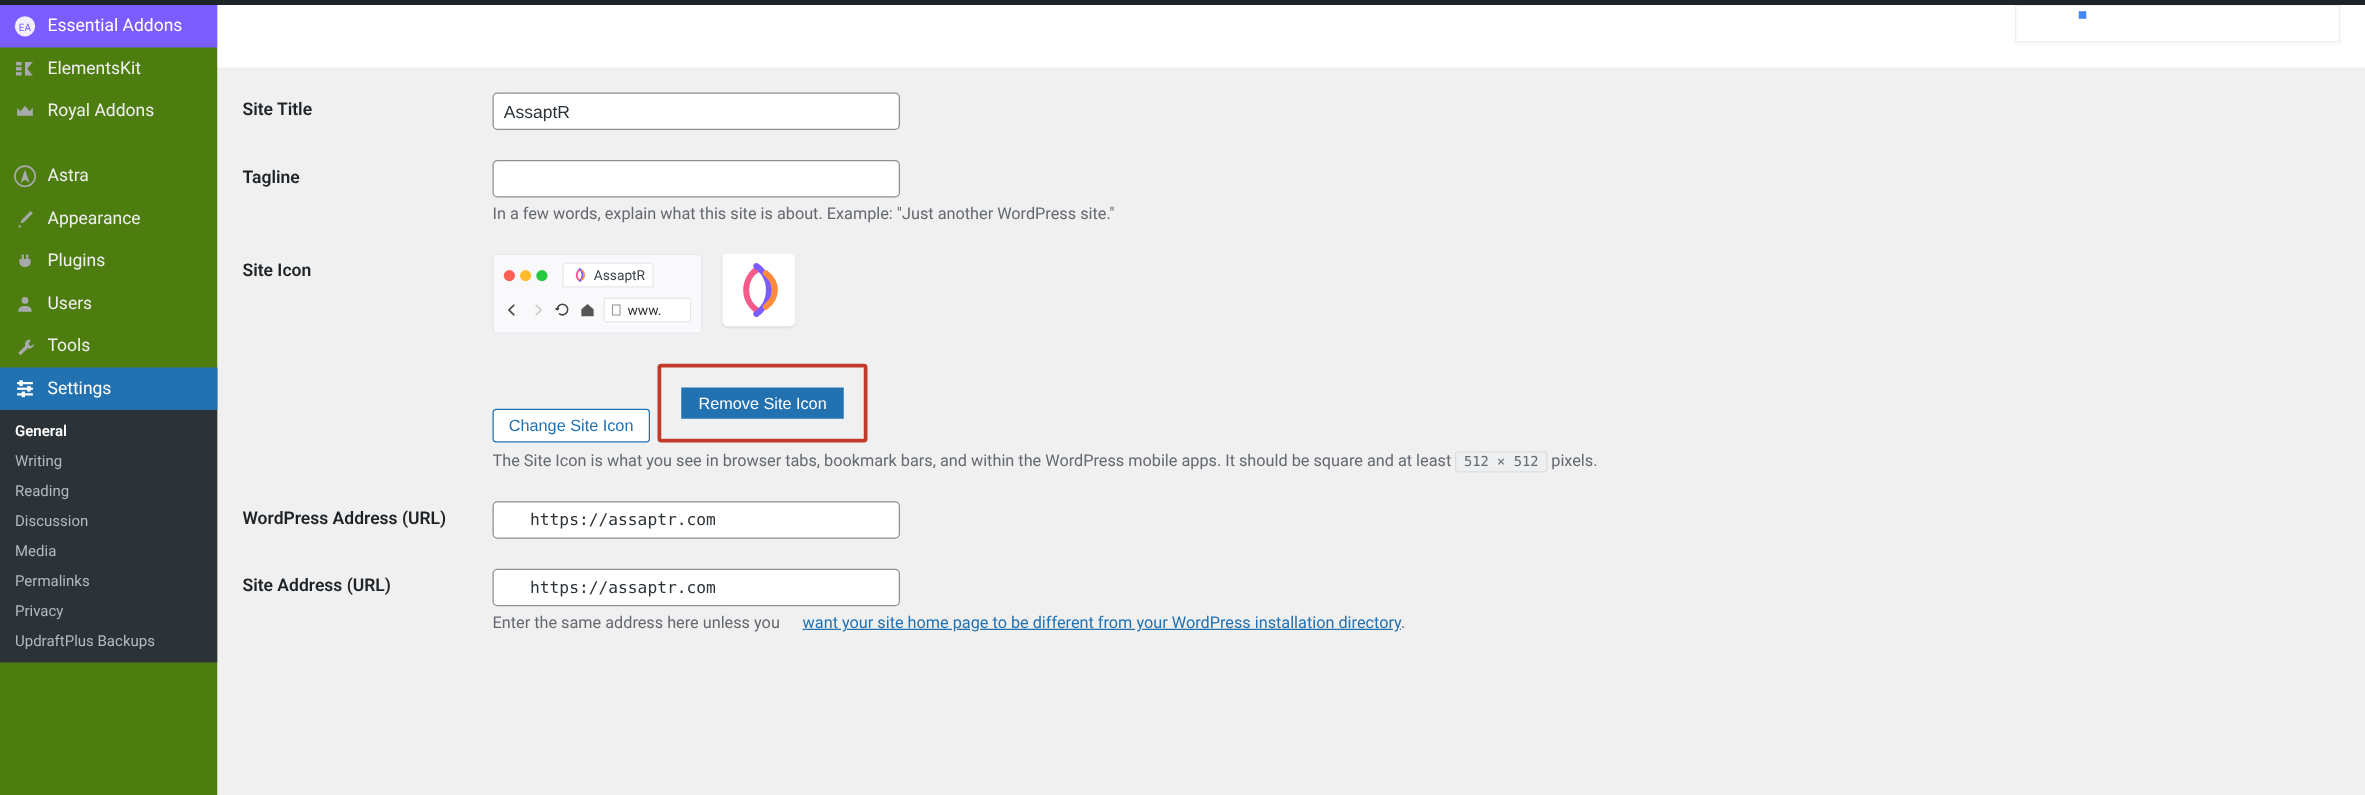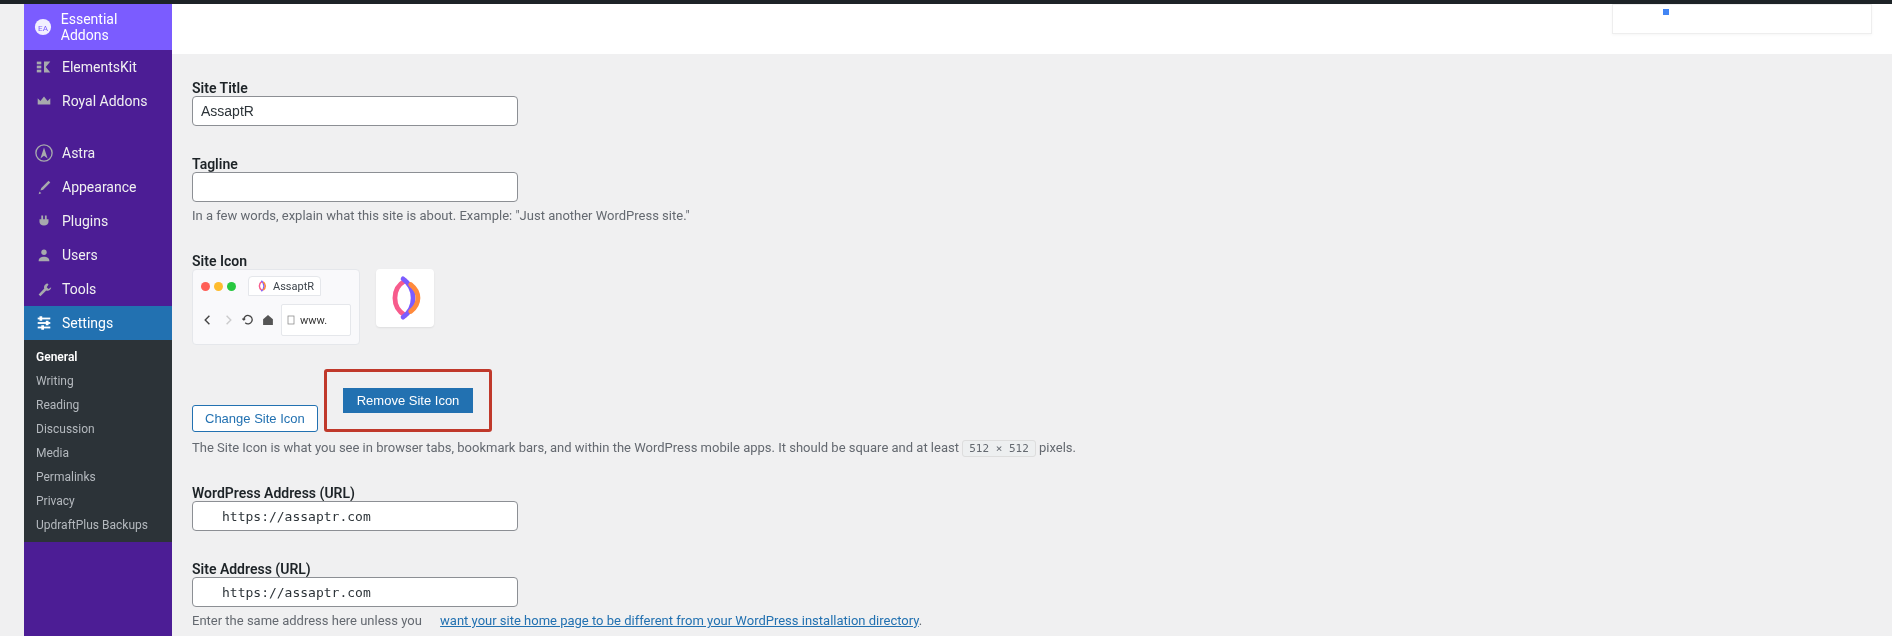--- a/index.html
+++ b/index.html
@@ -2,59 +2,59 @@
 <html><head>
   <meta charset="utf-8">
   <style>
     * { box-sizing: border-box; margin: 0; padding: 0; }
     body { font-family: -apple-system, BlinkMacSystemFont, "Segoe UI", Roboto, sans-serif; font-size: 13px; background: #f0f0f1; color: #3c434a; }
     
     .topbar { height: 4px; background: #1d2327; }
     
     .layout { display: flex; height: calc(100vh - 4px); }
     
-    .sidebar { width: 148px; background: #4c1d95; color: #fff; flex-shrink: 0; margin-left: 24px; }
+    .sidebar { width: 174px; background: #4d7c0f; color: #fff; flex-shrink: 0; }
     .sidebar-item { display: flex; align-items: center; padding: 7px 10px; color: #f0f0f1; cursor: pointer; font-size: 14px; }
     .sidebar-item.highlight { background: #7b5cff; color: #fff; }
     .sidebar-item.active { background: #2271b1; color: #fff; position: relative; }
     .sidebar-item.active::after { content: ''; position: absolute; right: -8px; top: 50%; margin-top: -8px; border: 8px solid transparent; border-right-color: #f0f0f1; }
     .sidebar-icon { width: 20px; height: 20px; margin-right: 8px; display: inline-flex; align-items: center; justify-content: center; }
     .sidebar-icon svg { width: 18px; height: 18px; fill: #a7aaad; }
     .sidebar-item.active .sidebar-icon svg, .sidebar-item.highlight .sidebar-icon svg { fill: #fff; }
     
     .submenu { background: #2c3338; padding: 5px 0; }
     .submenu-item { padding: 5px 12px; color: #b4b9be; cursor: pointer; font-size: 12px; }
     .submenu-item.current { color: #fff; font-weight: 600; }
     
     .content { flex: 1; overflow: auto; background: #f0f0f1; }
     .content-inner { padding: 0 20px 20px; }
     
     .top-box { background: #fff; margin: 0 0 20px; padding: 20px; }
     .preview-card { float: right; width: 260px; height: 30px; background: #fff; border: 1px solid #eee; box-shadow: 0 1px 3px rgba(0,0,0,0.04); margin-top: -20px; position: relative; }
     .preview-card::before { content: ''; position: absolute; left: 50px; top: 4px; width: 6px; height: 6px; background: #4285f4; }
     
     .clear { clear: both; }
-    .form-row { display: flex; align-items: flex-start; margin-bottom: 24px; flex-direction: column; }
+    .form-row { display: flex; align-items: flex-start; margin-bottom: 24px; }
     .form-label { width: 200px; padding-top: 6px; flex-shrink: 0; font-weight: 600; color: #1d2327; font-size: 14px; }
     .form-field { flex: 1; }
     .text-input { width: 326px; height: 30px; padding: 0 8px; border: 1px solid #8c8f94; border-radius: 4px; font-size: 14px; background: #fff; color: #2c3338; }
     .description { color: #646970; font-size: 13px; margin-top: 6px; }
     
     .site-icon-preview { display: inline-flex; align-items: flex-start; gap: 16px; }
     .browser-mock { background: #f9f9fb; border: 1px solid #e5e7eb; border-radius: 4px; padding: 6px 8px; width: 168px; }
     .browser-tabs { display: flex; align-items: center; gap: 4px; margin-bottom: 6px; }
     .traffic-dot { width: 9px; height: 9px; border-radius: 50%; }
     .traffic-dot.red { background: #ff5f57; }
     .traffic-dot.yellow { background: #febc2e; }
     .traffic-dot.green { background: #28c840; }
     .mock-tab { display: flex; align-items: center; gap: 4px; background: #fff; border: 1px solid #e5e7eb; border-radius: 4px 4px 0 0; padding: 2px 6px; margin-left: 8px; font-size: 11px; }
     .mock-tab-icon { width: 14px; height: 14px; }
     .browser-toolbar { display: flex; align-items: center; gap: 6px; padding: 2px 0; }
     .nav-arrow { width: 14px; height: 14px; fill: #6b7280; }
-    .url-field { flex: 1; height: 32px; background: #fff; border: 1px solid #e5e7eb; border-radius: 2px; padding: 0 4px; font-size: 11px; color: #333; display: flex; align-items: center; }
+    .url-field { flex: 1; height: 20px; background: #fff; border: 1px solid #e5e7eb; border-radius: 2px; padding: 0 4px; font-size: 11px; color: #333; display: flex; align-items: center; }
     
     .favicon-large { width: 58px; height: 58px; border-radius: 4px; background: #fff; display: flex; align-items: center; justify-content: center; box-shadow: 0 1px 2px rgba(0,0,0,0.08); }
     .favicon-large svg { width: 46px; height: 46px; }
     
     .button-row { margin-top: 24px; display: flex; gap: 6px; align-items: flex-end; }
     .btn { padding: 5px 12px; border-radius: 3px; font-size: 13px; cursor: pointer; border: 1px solid; }
     .btn-secondary { background: #fff; border-color: #2271b1; color: #2271b1; }
     .btn-danger-wrap { border: 3px solid #c0392b; border-radius: 3px; padding: 16px; }
     .btn-danger { background: #2271b1; border-color: #2271b1; color: #fff; padding: 5px 14px; border: none; border-radius: 0; font-size: 13px; cursor: pointer; }
     

